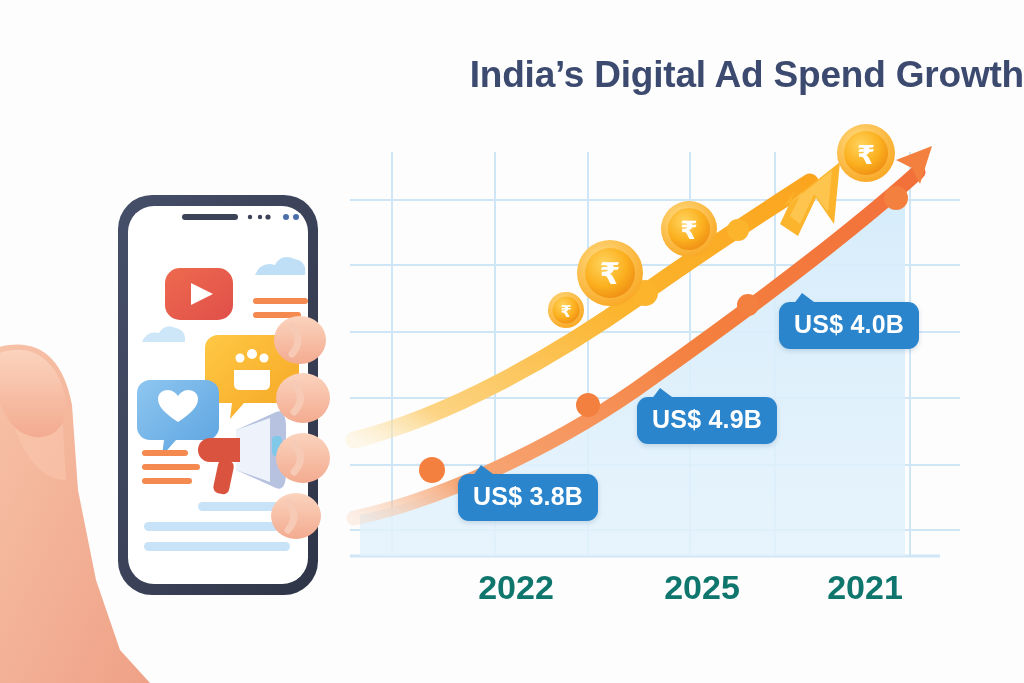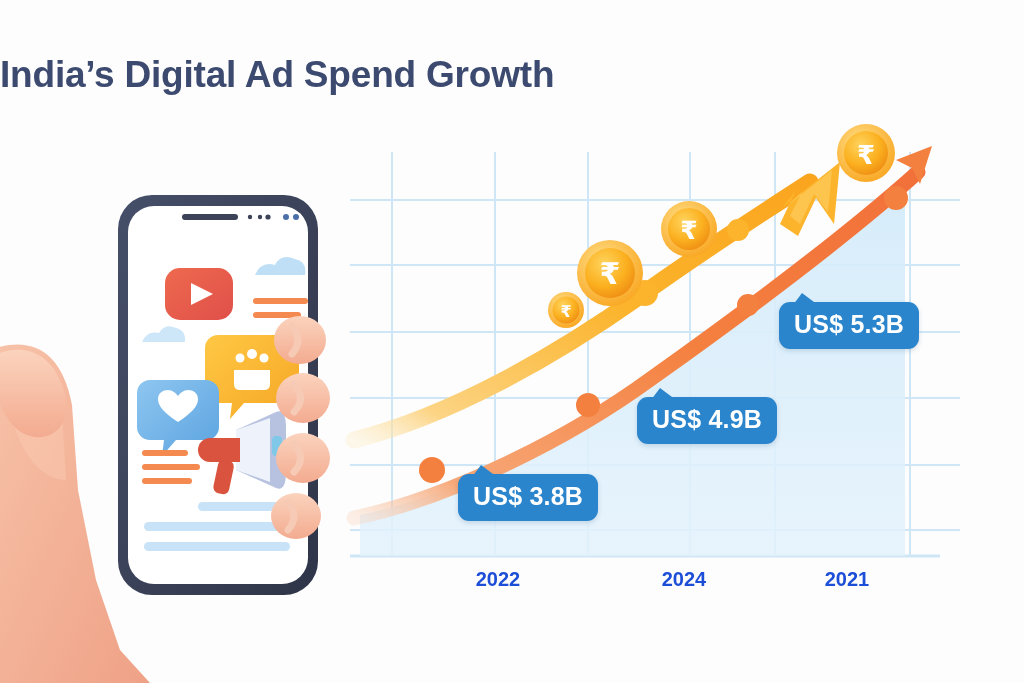--- a/index.html
+++ b/index.html
@@ -12,45 +12,46 @@
   #stage {
     position:relative;
     width:1024px; height:683px;
     background:#fdfdfd;
   }
 
   
   #chart-title {
     position:absolute;
     left:0; top:54px; width:1024px;
-    text-align:left;
+    text-align:right;
     font-size:37px;
     font-weight:bold;
     letter-spacing:-0.2px;
     color:#3c4a70;
     font-family:"Liberation Sans", sans-serif;
     white-space:nowrap;
   }
 
   
   #chart-panel {
     position:absolute;
     left:340px; top:120px;
     width:620px; height:480px;
   }
   #chart-svg { position:absolute; left:0; top:0; }
 
   
   .x-tick {
     position:absolute;
-    font-size:20px;
+    font-size:34px;
     font-weight:bold;
-    color:#1d4ed8;
+    color:#0f766e;
     transform:translateX(-50%);
     white-space:nowrap;
+    margin-left:18px;
   }
 
   
   .value-badge {
     position:absolute;
     background:#2b85cc;
     color:#ffffff;
     font-size:25px;
     font-weight:bold;
     letter-spacing:0.2px;
@@ -282,19 +283,19 @@
       <g>
         <circle cx="526" cy="33" r="29" fill="url(#coinRing)"></circle>
         <circle cx="526" cy="33" r="22" fill="url(#coinGrad)"></circle>
         <text x="526" y="44" text-anchor="middle" font-size="26" font-weight="bold" fill="#ffffff" font-family="'DejaVu Sans', sans-serif">₹</text>
       </g>
     </svg>
   </div>
 
   <div class="value-badge" style="left:458px; top:474px;text-align:right;">US$ 3.8B</div>
   <div class="value-badge" style="left:637px; top:397px;text-align:right;">US$ 4.9B</div>
-  <div class="value-badge" style="left:779px; top:302px;">US$ 5.3B</div>
+  <div class="value-badge" style="left:779px; top:302px;">US$ 4.0B</div>
 
   <div class="x-tick" style="left:498px; top:568px;">2022</div>
-  <div class="x-tick" style="left:684px; top:568px;">2024</div>
+  <div class="x-tick" style="left:684px; top:568px;">2025</div>
   <div class="x-tick" style="left:847px; top:568px;">2021</div>
 
 </div>
 
 </body></html>

